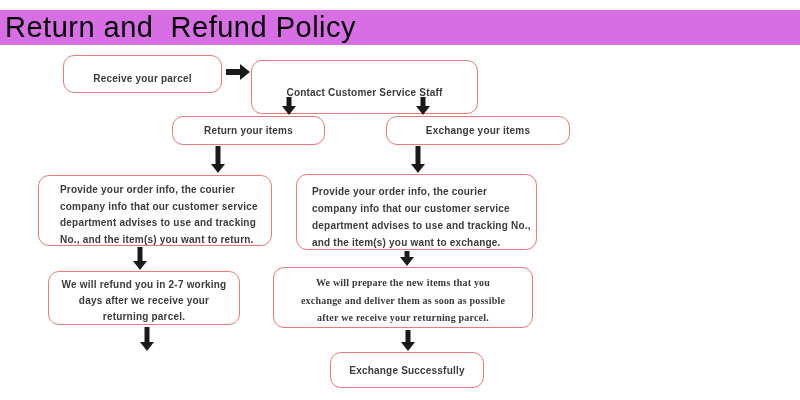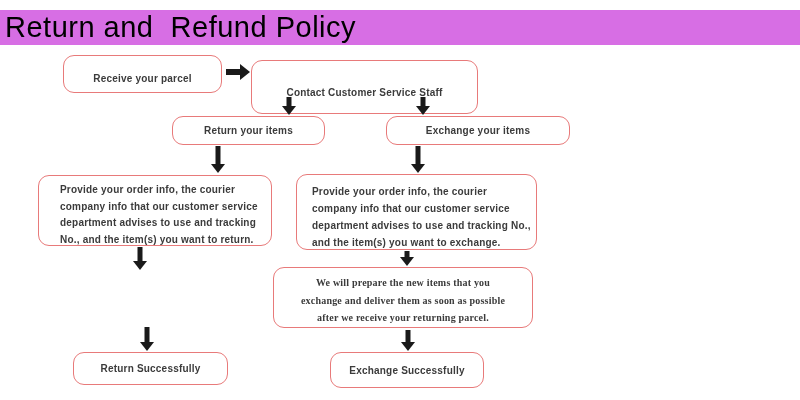--- a/index.html
+++ b/index.html
@@ -114,39 +114,41 @@
       <polygon class="afill" points="0,14 14,14 7,23"></polygon>
     </svg>
   </div>
   <div class="arrow" style="left:400px;top:251px;">
     <svg width="14" height="15" viewBox="0 0 14 15">
       <rect class="afill" x="4.5" y="0" width="5" height="7"></rect>
       <polygon class="afill" points="0,6 14,6 7,15"></polygon>
     </svg>
   </div>
 
+  <div class="box" id="box-refund">
+    <span>We will refund you in 2-7 working
+days after we receive your
+returning parcel.</span>
+  </div>
   <div class="box" id="box-prepare">
     <span>We will prepare the new items that you
 exchange  and deliver them as soon as possible
 after we receive your returning parcel.</span>
   </div>
 
   <div class="arrow" style="left:140px;top:327px;">
     <svg width="14" height="24" viewBox="0 0 14 24">
       <rect class="afill" x="4.5" y="0" width="5" height="16"></rect>
       <polygon class="afill" points="0,15 14,15 7,24"></polygon>
     </svg>
   </div>
   <div class="arrow" style="left:401px;top:330px;">
     <svg width="14" height="21" viewBox="0 0 14 21">
       <rect class="afill" x="4.5" y="0" width="5" height="13"></rect>
       <polygon class="afill" points="0,12 14,12 7,21"></polygon>
     </svg>
   </div>
 
-  <div class="box" id="box-return-success">
-    <span>Return Successfully</span>
-  </div>
   <div class="box" id="box-exchange-success">
     <span>Exchange Successfully</span>
   </div>
 
 </div>
 
 </body></html>

